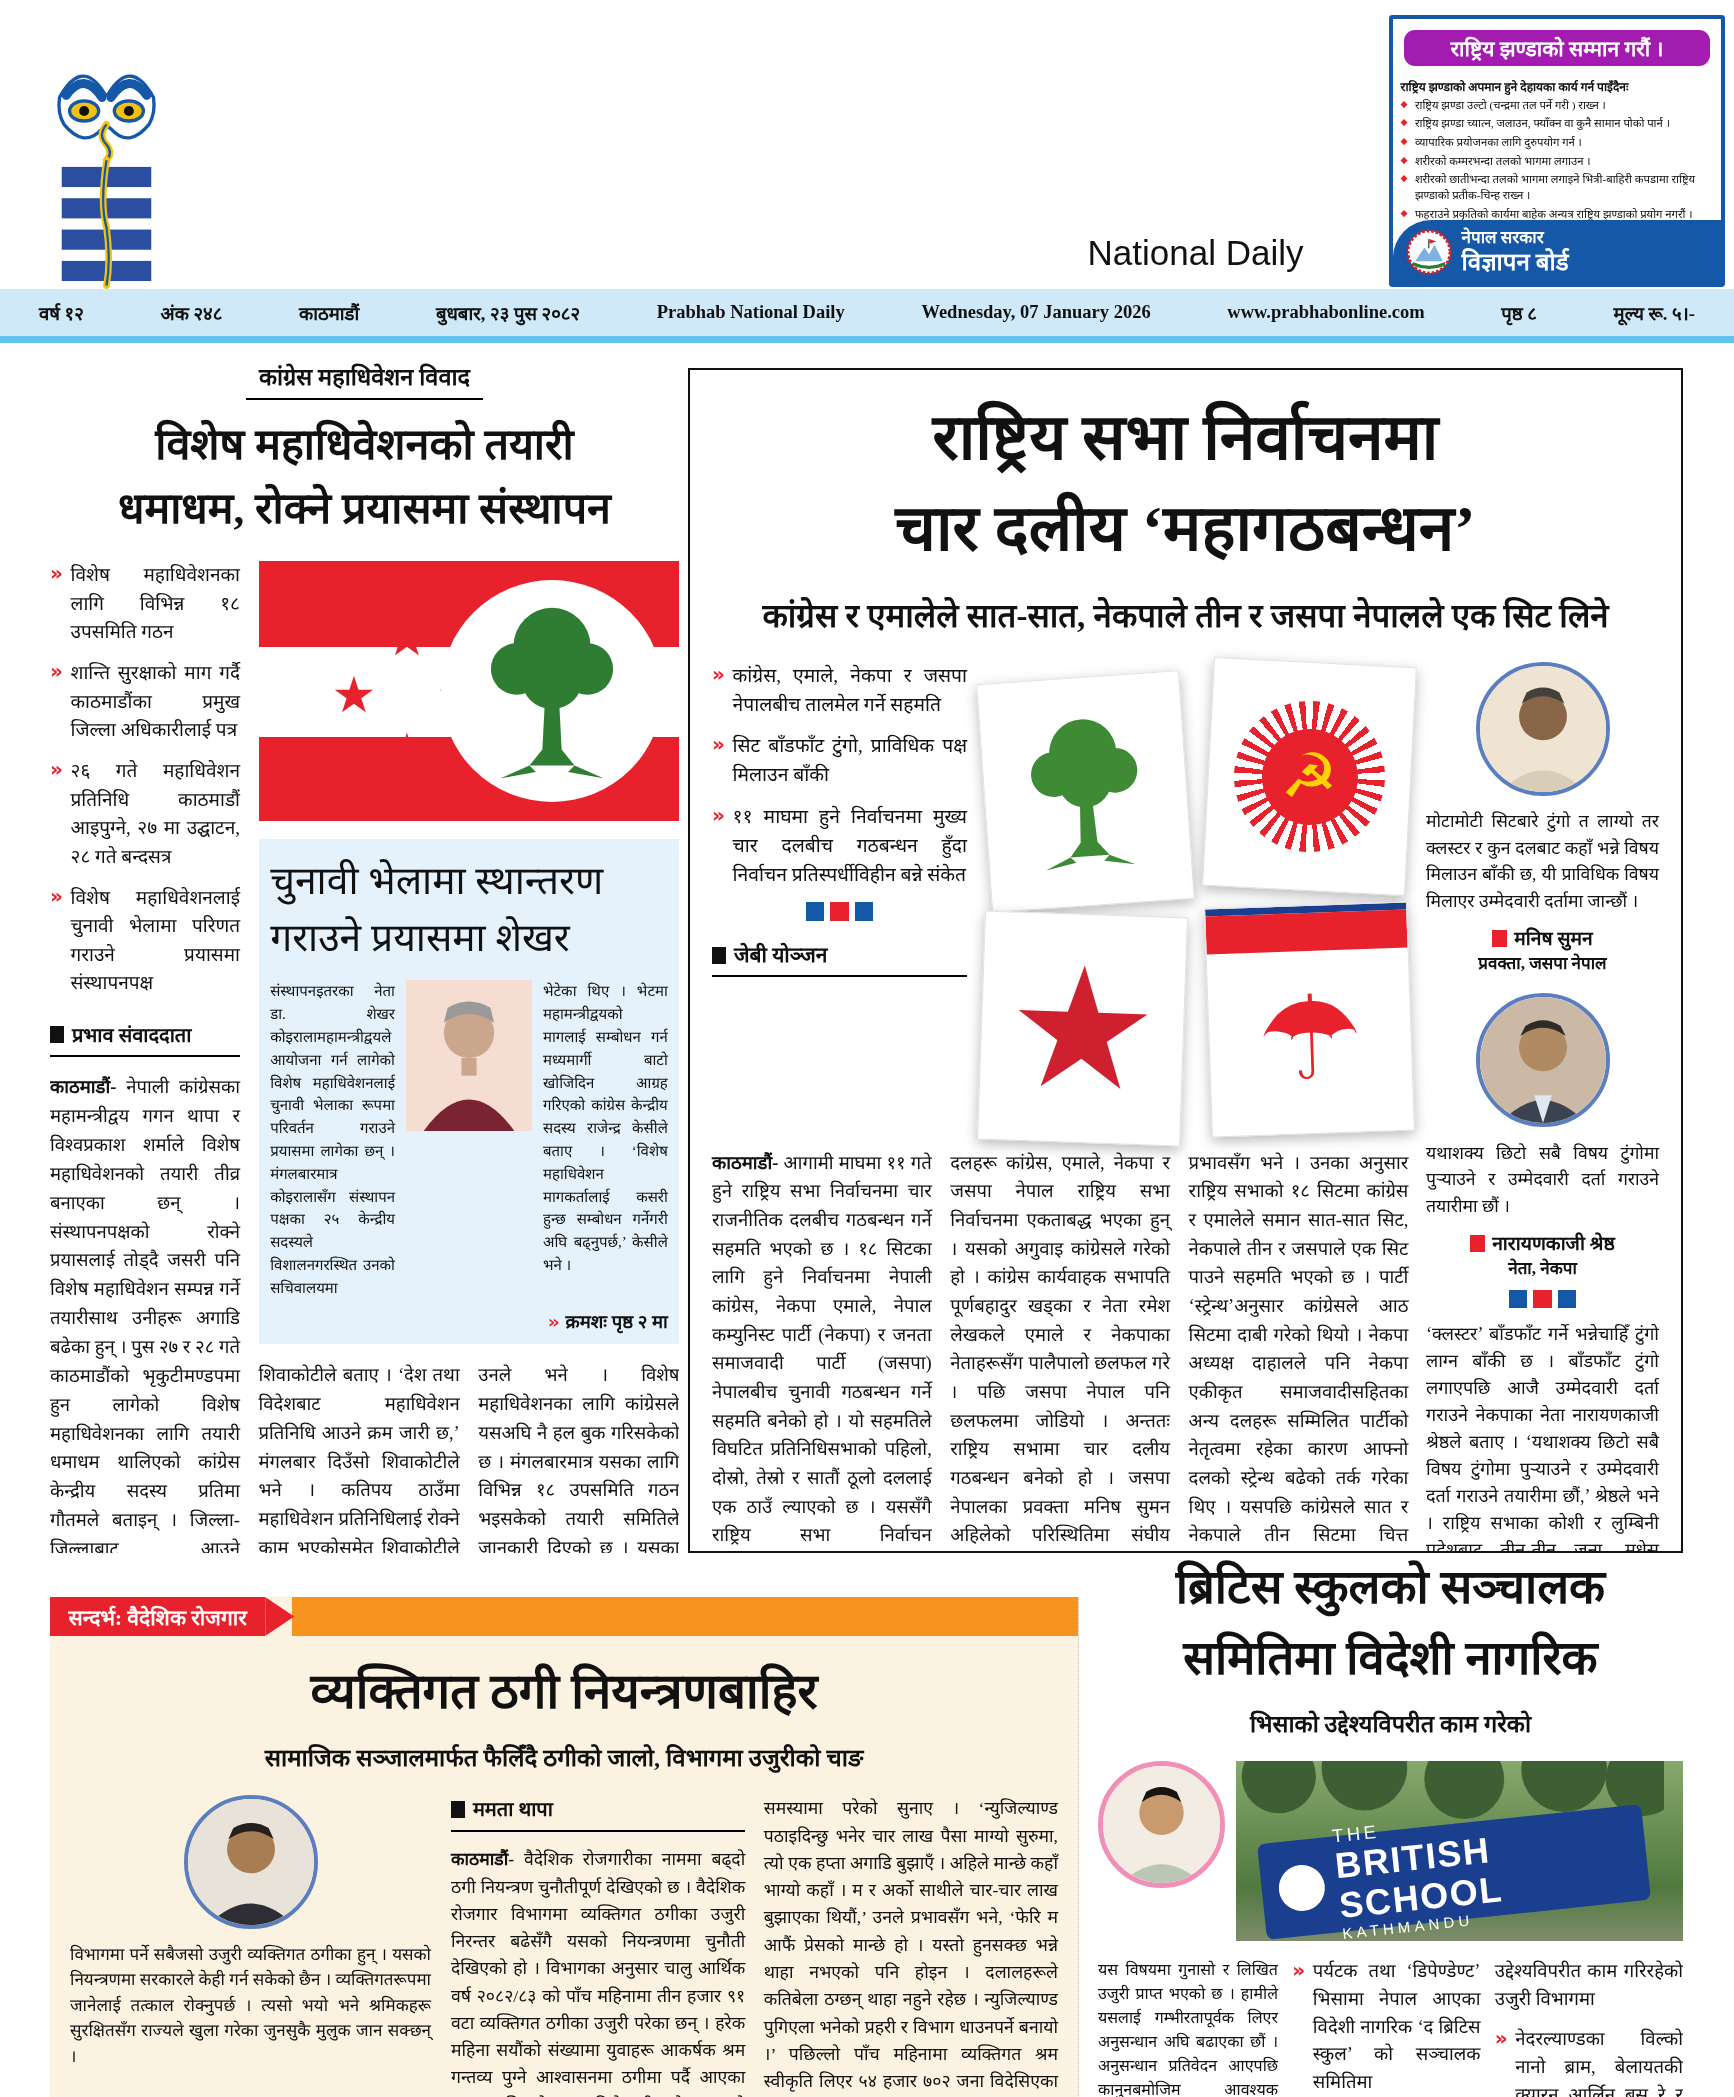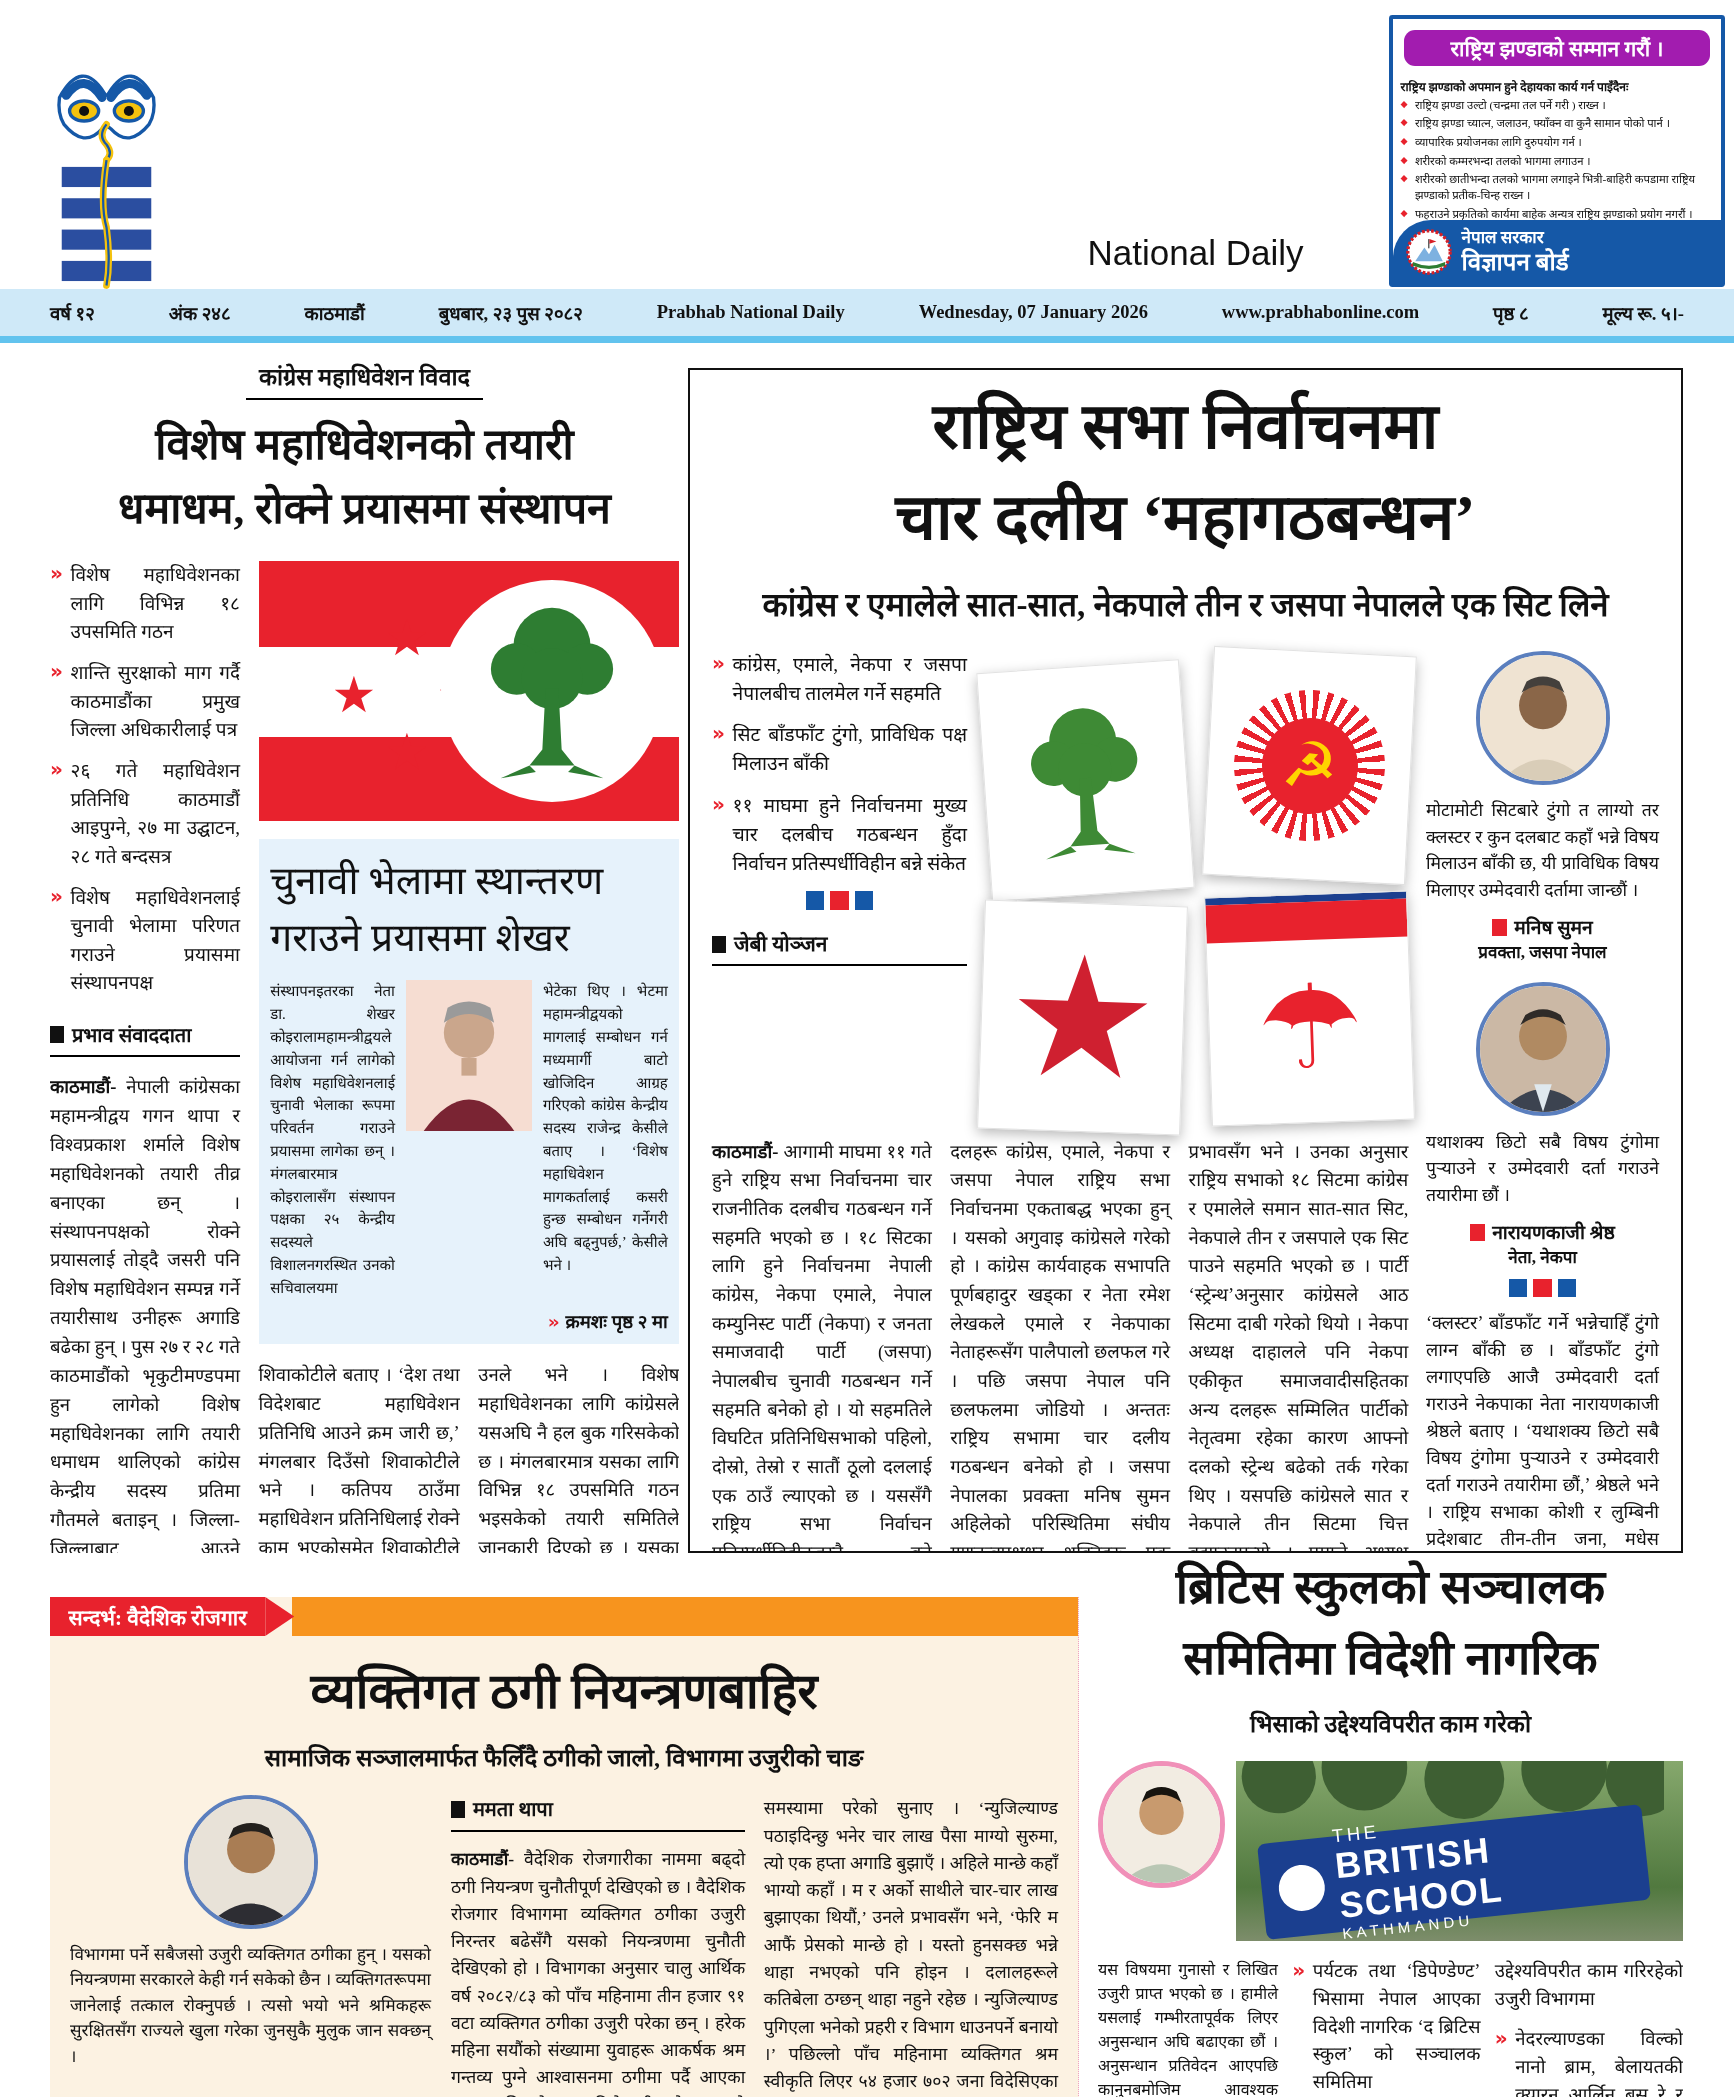--- a/index.html
+++ b/index.html
@@ -31,21 +31,21 @@
   .ad-list{list-style:none;margin:0;padding:0 5.9px 0 7.6px;}
   .ad-list li{font-size:11.3px;line-height:1.4;margin-bottom:2.9px;padding-left:14.3px;position:relative;}
   .ad-list li::before{content:"◆";color:#e8222d;position:absolute;left:0;top:0;font-size:9.2px;}
   .ad-foot{font-size:12px;font-weight:bold;text-align:center;line-height:1.4;}
   .ad-band{position:absolute;left:0;bottom:0;width:100%;height:63px;background:#1558a7;
            border-radius:38px 0 0 0;color:#fff;display:flex;align-items:center;gap:10px;padding-left:12.6px;box-sizing:border-box;}
   .ad-band .gov{font-size:17px;font-weight:bold;line-height:1.2;}
   .ad-band .board{font-size:24px;font-weight:bold;line-height:1.1;}
   
   .dateline{position:absolute;left:0;top:289px;width:1734px;height:47px;background:#cfe9f8;
-            display:flex;align-items:center;justify-content:space-between;padding:0 50px;box-sizing:border-box;
+            display:flex;align-items:center;justify-content:space-between;padding:0 39px;box-sizing:border-box;
             font-size:18.5px;font-weight:600;}
   .dateline-rule{position:absolute;left:0;top:336px;width:1734px;height:6.7px;background:#62c3ee;}
   
   .article-left{position:absolute;left:50px;top:360px;width:629px;height:1193px;overflow:hidden;}
   .kicker-wrap{text-align:center;}
   .kicker{display:inline-block;font-size:23.5px;font-weight:bold;border-bottom:2.9px solid #000;padding:0 12.6px 5.9px;}
   .al-headline{font-size:43px;font-weight:bold;text-align:center;line-height:1.5;margin-top:13px;}
   .al-cols{display:flex;gap:18.5px;margin-top:19.3px;}
   .al-col1{width:190px;flex:none;}
   .bullet{display:flex;gap:7.6px;font-size:19px;line-height:1.5;margin-bottom:12.6px;}
@@ -62,21 +62,21 @@
   .subbox{background:#e6f2fb;margin-top:17.6px;padding:14.3px 11.7px 11px;box-sizing:border-box;width:421px;}
   .subbox-title{font-size:39px;font-weight:normal;text-align:left;line-height:1.45;}
   .subbox-cols{display:flex;gap:11px;margin-top:14.3px;font-size:15px;line-height:1.52;}
   .subbox-cols .tcol{flex:1;}
   .sub-photo{width:126px;height:151px;flex:none;background:#f3ddd0;overflow:hidden;}
   .subbox-foot{margin-top:8.4px;}
   .al-bodyrow{display:flex;gap:18.5px;margin-top:17px;font-size:18.5px;line-height:1.56;}
   .al-bodyrow>div{flex:1;}
   
   .article-main{position:absolute;left:688px;top:368px;width:995px;height:1185px;border:2.9px solid #111;
-                box-sizing:border-box;padding:12px 22px;overflow:hidden;background:#fff;}
+                box-sizing:border-box;padding:23px 22px;overflow:hidden;background:#fff;}
   .m-headline{font-size:64px;font-weight:bold;text-align:center;line-height:1.42;}
   .m-sub{font-size:33px;font-weight:bold;text-align:center;margin-top:17px;}
   .m-content{display:flex;gap:17.6px;margin-top:25px;}
   .m-left{flex:1;min-width:0;}
   .m-toprow{display:flex;gap:14.3px;}
   .m-bullets{width:255px;flex:none;}
   .m-bullets .bullet{font-size:19.3px;}
   .m-flags{width:436px;flex:none;position:relative;height:470px;}
   .pcard{position:absolute;width:201px;height:227px;background:#fff;border:0.8px solid #e2e2e2;
          box-shadow:0 4.2px 12.6px rgba(0,0,0,.28);display:flex;align-items:center;justify-content:center;overflow:hidden;}

